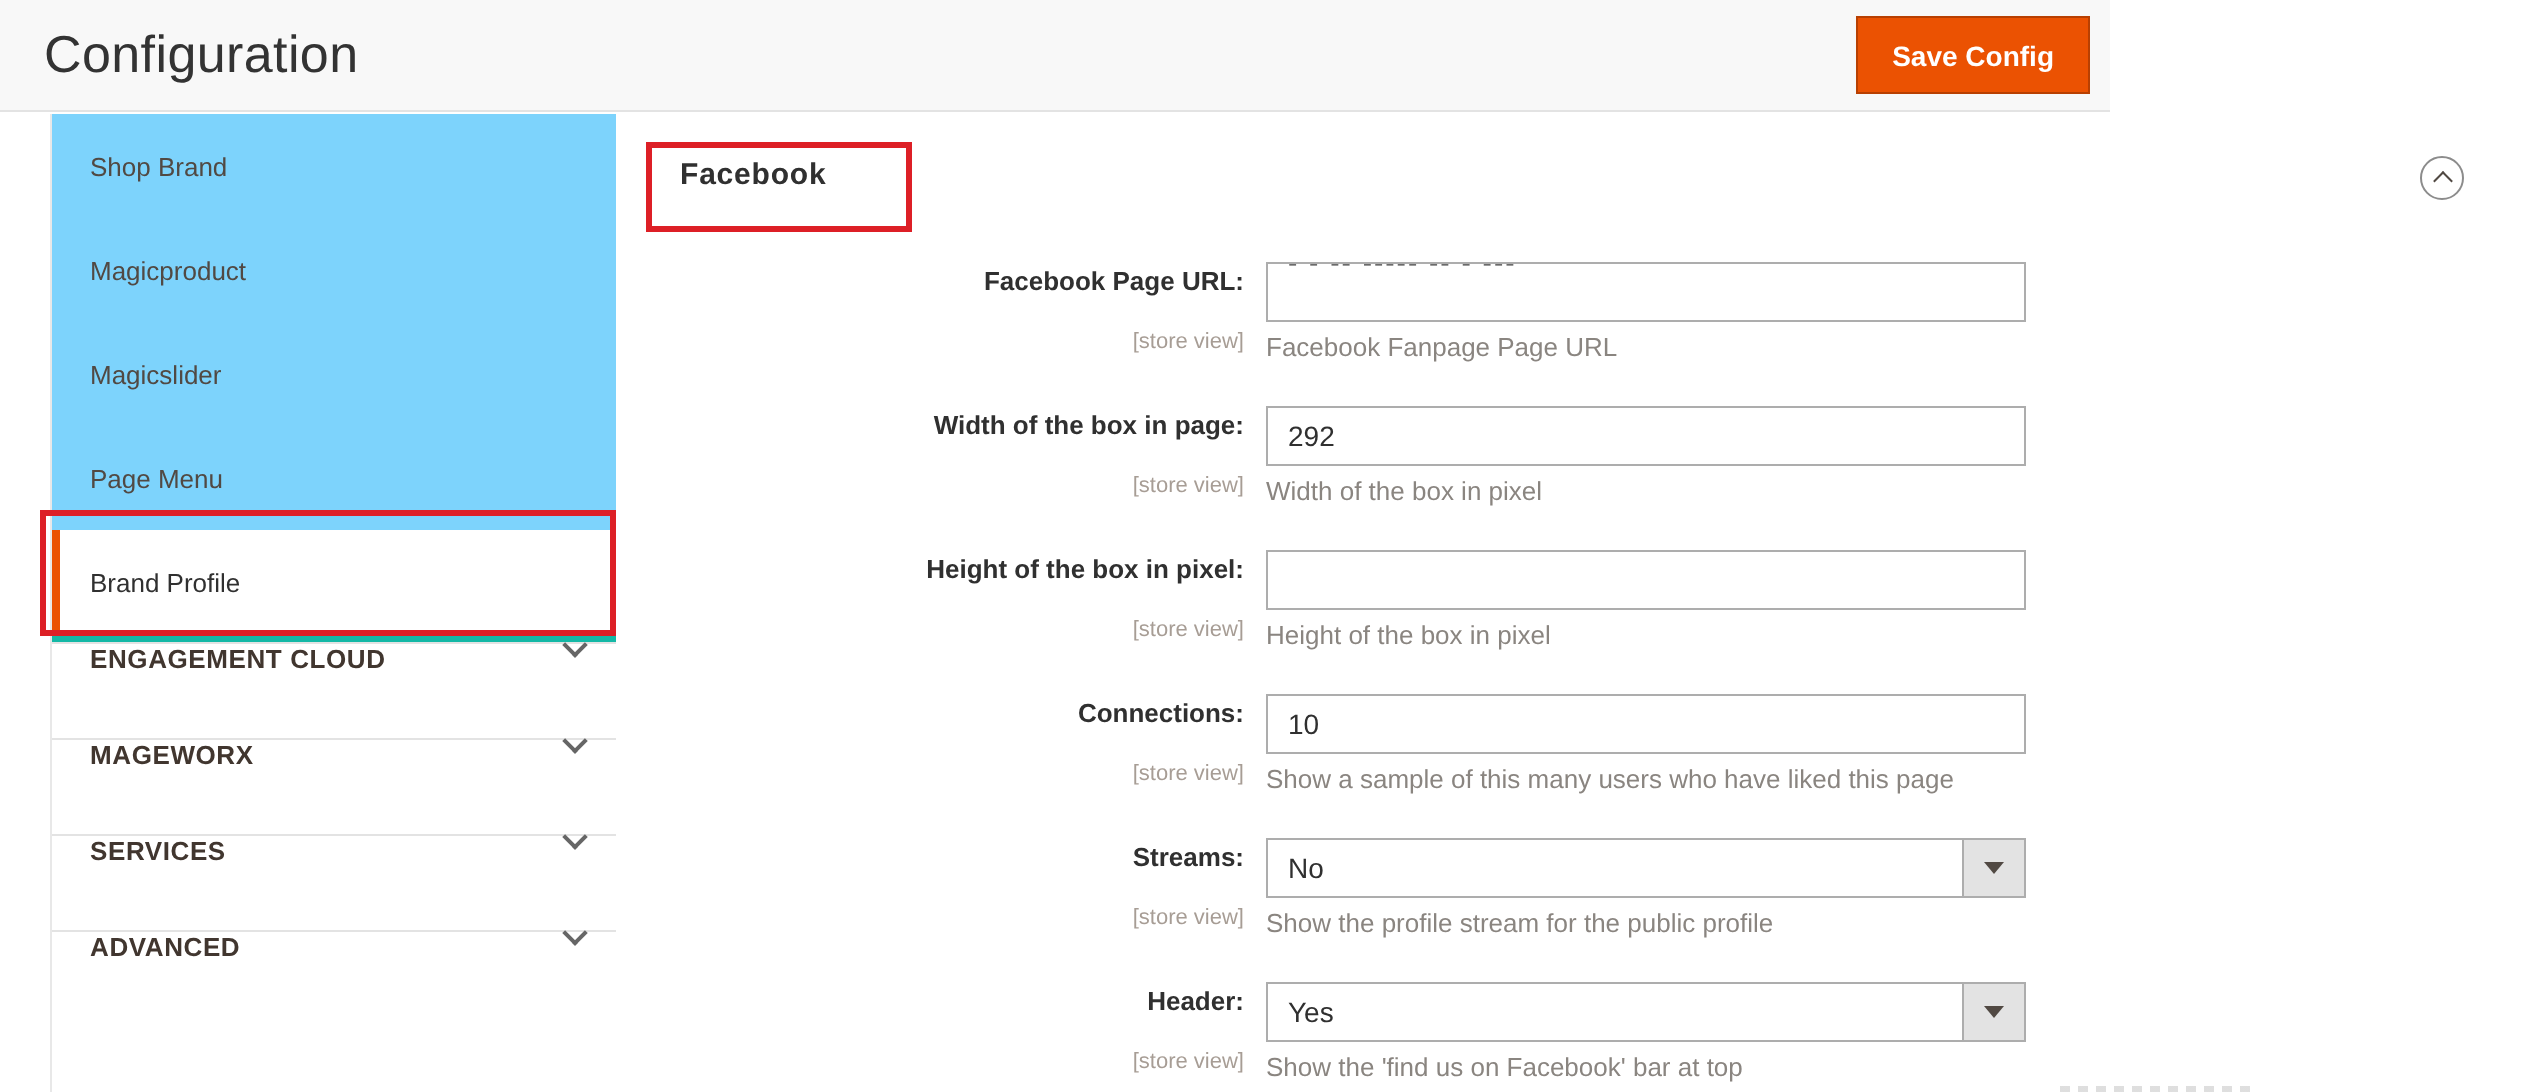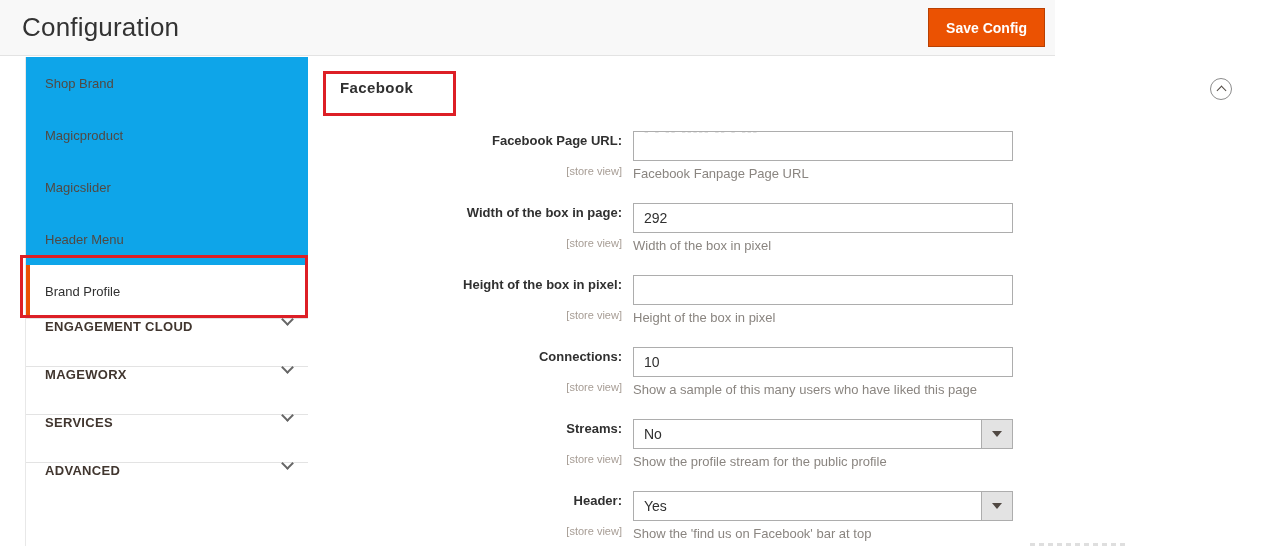--- a/index.html
+++ b/index.html
@@ -20,21 +20,21 @@
     background: #eb5202; color: #ffffff; border: 1px solid #b84002;
     font-size: 14px; font-weight: 700; padding: 0 17px; cursor: pointer;
     font-family: "Liberation Sans", sans-serif;
   }
 
   
   .sidebar {
     position: absolute; left: 25px; top: 57px; width: 283px; height: 489px;
     background: #ffffff; border-left: 1px solid #e8e8e8;
   }
-  .subitems { background: #0ea5e9; border-bottom: 1px solid #14b8a6; }
+  .subitems { background: #7dd3fc; border-bottom: 4px solid #14b8a6; }
   .subitem {
     height: 52px; display: flex; align-items: center;
     padding-left: 19px; font-size: 13px; color: #514943; cursor: pointer;
   }
   .subitem.active {
     background: #ffffff; border-left: 4px solid #eb5202; padding-left: 15px;
     color: #303030;
   }
   .nav-section {
     height: 48px; border-top: 1px solid #e3e3e3; background: #ffffff;
@@ -133,21 +133,21 @@
     <div class="subitem">
       <span>Shop Brand</span>
     </div>
     <div class="subitem">
       <span>Magicproduct</span>
     </div>
     <div class="subitem">
       <span>Magicslider</span>
     </div>
     <div class="subitem">
-      <span>Header Menu</span>
+      <span>Page Menu</span>
     </div>
     <div class="subitem active">
       <span>Brand Profile</span>
     </div>
   </div>
 
   <div class="nav-section">
     <span class="nav-section-label">ENGAGEMENT CLOUD</span>
     <span class="chev-down"></span>
   </div>

